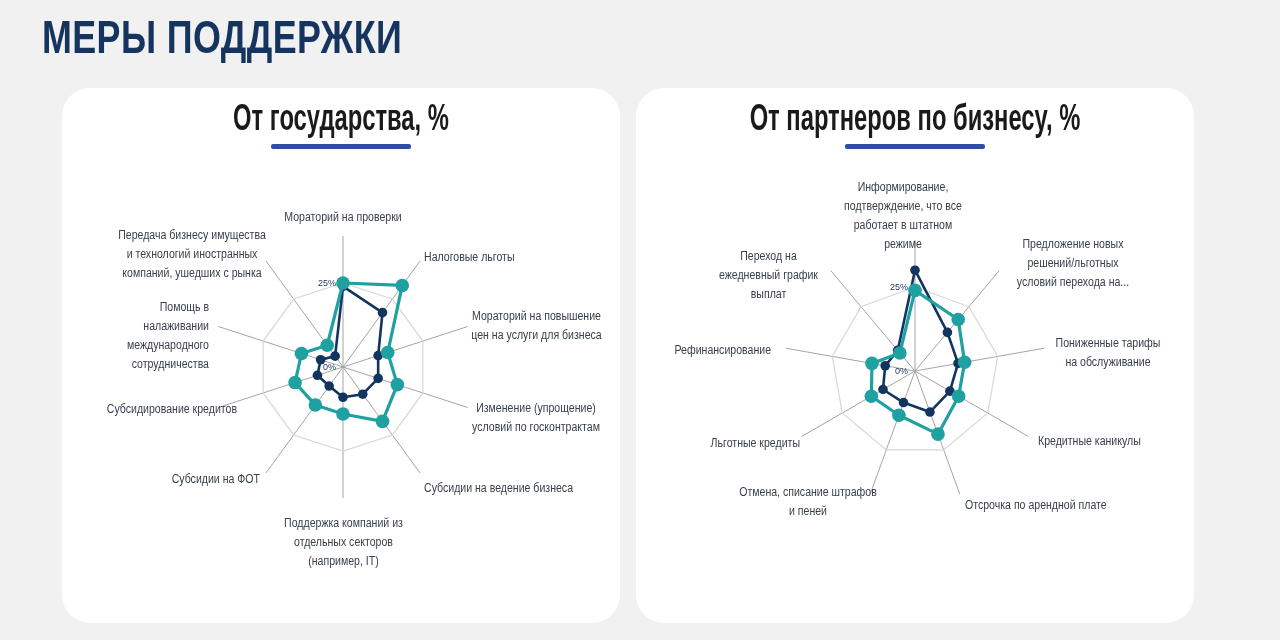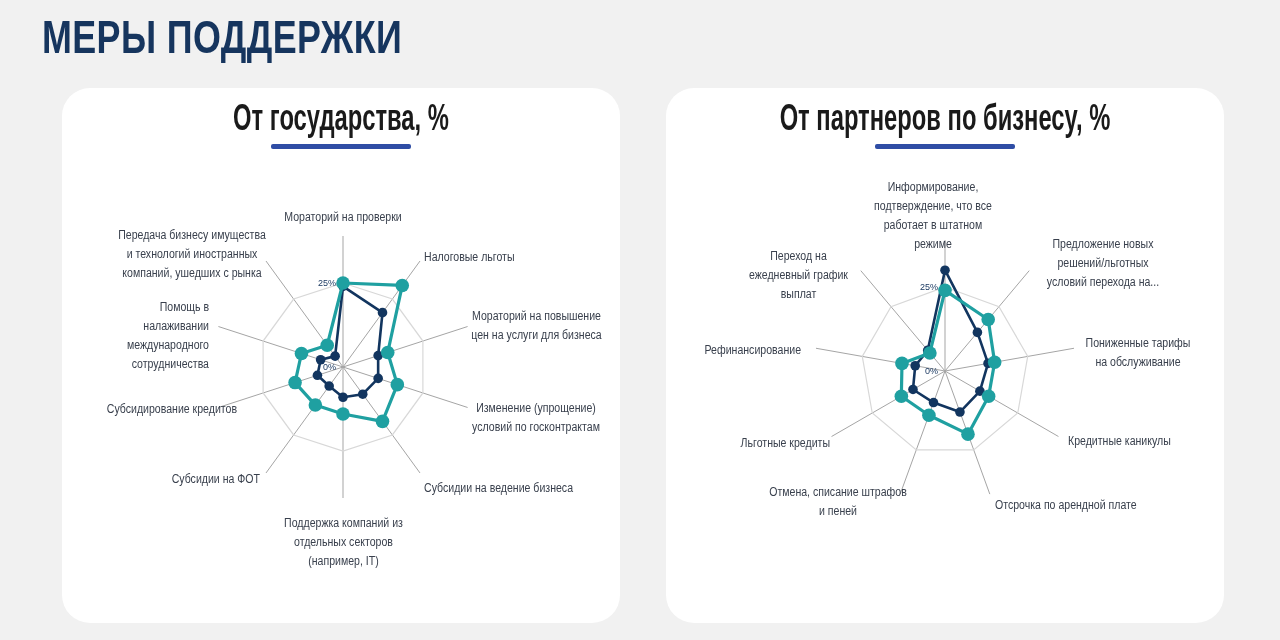--- a/index.html
+++ b/index.html
@@ -17,21 +17,21 @@
     font-size:46px;line-height:1;font-weight:700;
     color:var(--heading-color);
     transform:scaleX(0.78);transform-origin:left top;
     white-space:nowrap;letter-spacing:0.5px;
   }
   .card{
     position:absolute;top:88px;width:558px;height:535px;
     background:var(--card-bg);border-radius:28px;
   }
   #card-0{left:62px}
-  #card-1{left:666px}
+  #card-1{left:636px}
   .chart-title{
     position:absolute;top:12px;left:0;width:100%;
     text-align:center;font-size:36px;line-height:1;font-weight:700;
     color:var(--title-color);
     transform:scaleX(0.66);transform-origin:center top;
     white-space:nowrap;
   }
   .underline{
     position:absolute;top:56px;left:50%;margin-left:-70px;
     width:140px;height:5px;border-radius:2px;

